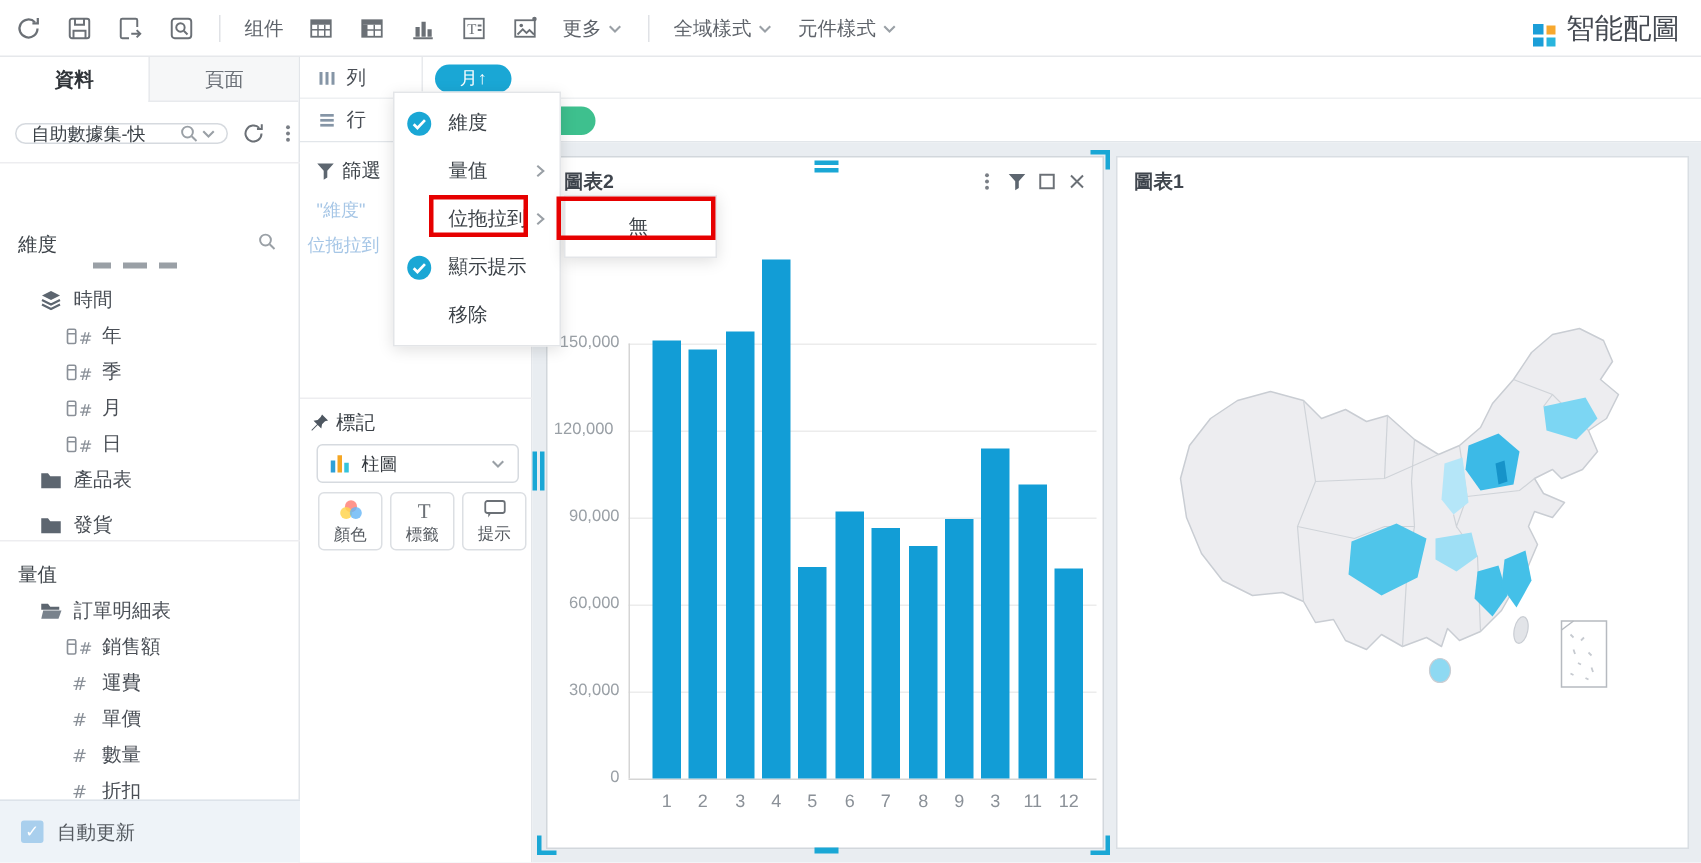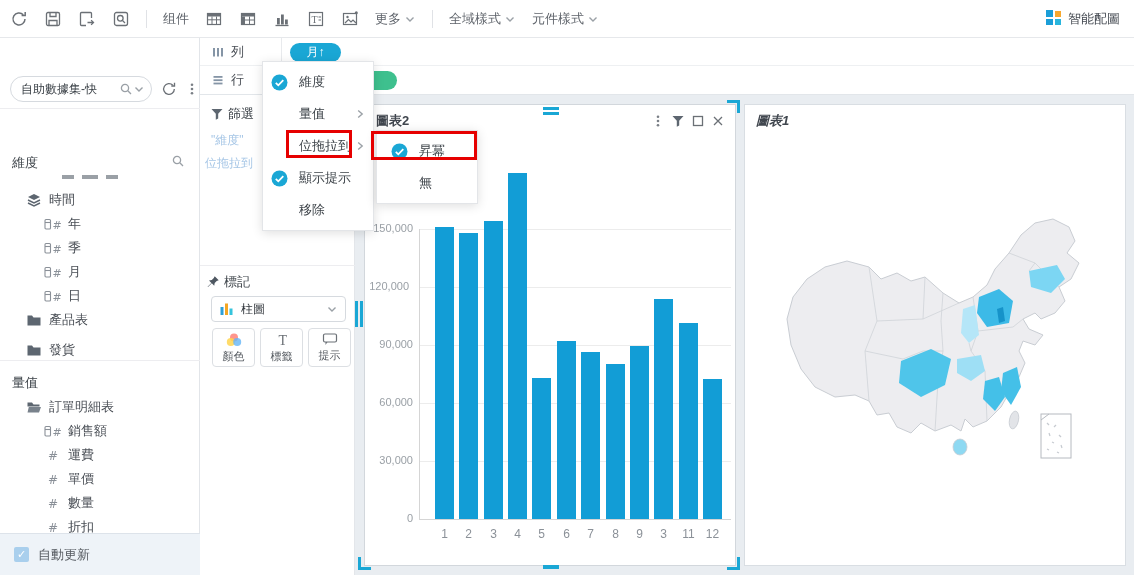--- a/index.html
+++ b/index.html
@@ -11,30 +11,30 @@
   }
   .icon { display:inline-flex; align-items:center; justify-content:center; line-height:0; }
 
   
   .toolbar { position:absolute; left:0; top:0; width:1134px; height:38px; background:#fff;
     border-bottom:1px solid #e6e8eb; display:flex; align-items:center; justify-content:space-between; }
   .tb-left { display:flex; align-items:center; gap:16px; padding-left:10px; }
   .tb-btn { background:none; border:none; cursor:pointer; display:inline-flex; align-items:center; gap:3px;
     color:#5f646b; font-size:13px; font-family:inherit; padding:0; line-height:1; }
   .tb-divider { width:1px; height:18px; background:#e0e2e6; }
-  .tb-right { display:flex; align-items:flex-start; gap:6px; padding-right:14px; color:#454a52; font-size:13px; }
+  .tb-right { display:flex; align-items:flex-end; gap:6px; padding-right:14px; color:#454a52; font-size:19px; }
 
   
   .sidebar { position:absolute; left:0; top:38px; width:200px; height:537px; background:#fff; border-right:1px solid #e2e5e9; }
   .side-tabs { position:absolute; left:0; top:0; width:100%; height:30px; display:flex; }
   .side-tab { flex:1; display:flex; align-items:center; justify-content:center; font-size:13px; cursor:pointer; }
   .side-tab.active { background:#fff; color:#2f3338; font-weight:bold; }
   .side-tab.inactive { background:#f6f7f8; color:#6d7279; border-left:1px solid #e8eaed; border-bottom:1px solid #e8eaed; }
   .dataset-row { position:absolute; left:0; top:36px; width:100%; height:30px; display:flex; align-items:center; padding-left:10px; }
-  .dataset-select { width:142px; height:26px; border:1px solid #d6dadf; border-radius:13px; display:flex; align-items:center;
+  .dataset-select { width:142px; height:14px; border:1px solid #d6dadf; border-radius:13px; display:flex; align-items:center;
     padding:0 6px 0 10px; color:#3c4248; cursor:pointer; }
   .dataset-select .val { flex:1; white-space:nowrap; overflow:hidden; }
   .side-div { position:absolute; left:0; width:200px; height:1px; background:#ededf0; }
   .sec-title { position:absolute; left:12px; font-size:13px; color:#3c4248; }
   .tree-row { position:absolute; width:200px; height:24px; display:flex; align-items:center; cursor:pointer; color:#4a4f56; font-size:13px; }
   .tree-row .icon { margin-right:7px; }
   .clip-marks { position:absolute; top:137px; left:62px; height:5px; display:flex; gap:8px; }
   .clip-marks span { display:block; height:4px; background:#9aa0a6; }
   .side-footer { position:absolute; left:0; bottom:0; width:200px; height:42px; background:#eef3f8; border-top:1px solid #dde3ea;
     display:flex; align-items:center; padding-left:14px; gap:9px; }
@@ -59,21 +59,21 @@
     display:flex; align-items:center; gap:6px; padding:0 7px; cursor:pointer; color:#33383e; }
   .type-select .sp { flex:1; }
   .mark-btns { position:absolute; left:12px; top:233px; display:flex; gap:5px; }
   .mark-btn { width:43px; height:39px; border:1px solid #dcdfe3; border-radius:4px; background:#fff; cursor:pointer;
     display:flex; flex-direction:column; align-items:center; justify-content:center; gap:1px; font-size:11px; color:#555a60; font-family:inherit; }
 
   
   .canvas { position:absolute; left:355px; top:95px; width:779px; height:480px; background:#e9edf1; }
   .card { position:absolute; top:9px; height:462px; background:#fff; }
   .card.c2 { left:9px; width:372px; border:1px solid #d2d7dc; }
-  .card.c1 { left:389px; width:382px; border:1px solid #d9dee3;font-style:italic; }
+  .card.c1 { left:389px; width:382px; border:1px solid #d9dee3; }
   .card-title { position:absolute; left:11px; top:7px; font-size:13px; font-weight:bold; color:#40464e; }
   .c2-icons { position:absolute; right:10px; top:9px; display:flex; align-items:center; gap:6px; }
   .c2-icons .icon { cursor:pointer; }
   .gridline { position:absolute; height:1px; background:#ececec; }
   .axisline { position:absolute; background:#d5d5d5; }
   .ytick { position:absolute; width:44px; text-align:right; font-size:11px; color:#9aa0a6; }
   .xtick { position:absolute; width:24px; text-align:center; font-size:12px; color:#8b9198; }
   .bar { position:absolute; width:19px; }
   
   .corner { position:absolute; width:13px; height:13px; }
@@ -217,20 +217,24 @@
           <rect x="9" y="1" width="6" height="6" fill="#f7a82e"></rect>
           <rect x="0" y="9" width="7" height="6" fill="#1b9ed8"></rect>
           <rect x="9" y="9" width="6" height="6" fill="#29b5dd"></rect>
         </svg>
       </span>
     <span>智能配圖</span>
   </div>
 </div>
 
 <div class="sidebar">
+  <div class="side-tabs">
+    <div class="side-tab active">資料</div>
+    <div class="side-tab inactive">頁面</div>
+  </div>
   <div class="dataset-row">
     <div class="dataset-select">
       <span class="val">自助數據集-快</span>
       <span class="icon" id="ds-search">
           <svg width="14" height="14" viewBox="0 0 14 14" xmlns="http://www.w3.org/2000/svg" fill="none">
             <circle cx="6" cy="6" r="3.6" stroke="#9aa0a6" stroke-width="1.3"></circle>
             <path d="M8.8 8.8 12 12" stroke="#9aa0a6" stroke-width="1.3"></path>
           </svg>
         </span>
       <span class="icon" id="ds-chev">
@@ -662,30 +666,20 @@
 
        </div>
     <div class="menu-item">
 
          <span class="lbl">移除</span>
 
        </div>
   </div>
 <div class="menu submenu" id="ctx-submenu" style="left:376px; top:130px; width:102px;">
     <div class="menu-item">
-         <span class="chk icon">
-        <svg width="17" height="17" viewBox="0 0 17 17" xmlns="http://www.w3.org/2000/svg" fill="none">
-          <circle cx="8.5" cy="8.5" r="8" fill="#1aa7d5"></circle>
-          <path d="M4.8 8.8l2.5 2.5 5-5.2" stroke="#fff" stroke-width="1.8"></path>
-        </svg>
-      </span>
-         <span class="lbl">昇冪</span>
-
-       </div>
-    <div class="menu-item">
 
          <span class="lbl">無</span>
 
        </div>
   </div>
 
 <div class="annotation" style="left:286px; top:130px; width:66px; height:28px"></div>
 <div class="annotation" style="left:371px; top:131px; width:106px; height:29px"></div>
 
 </body></html>

